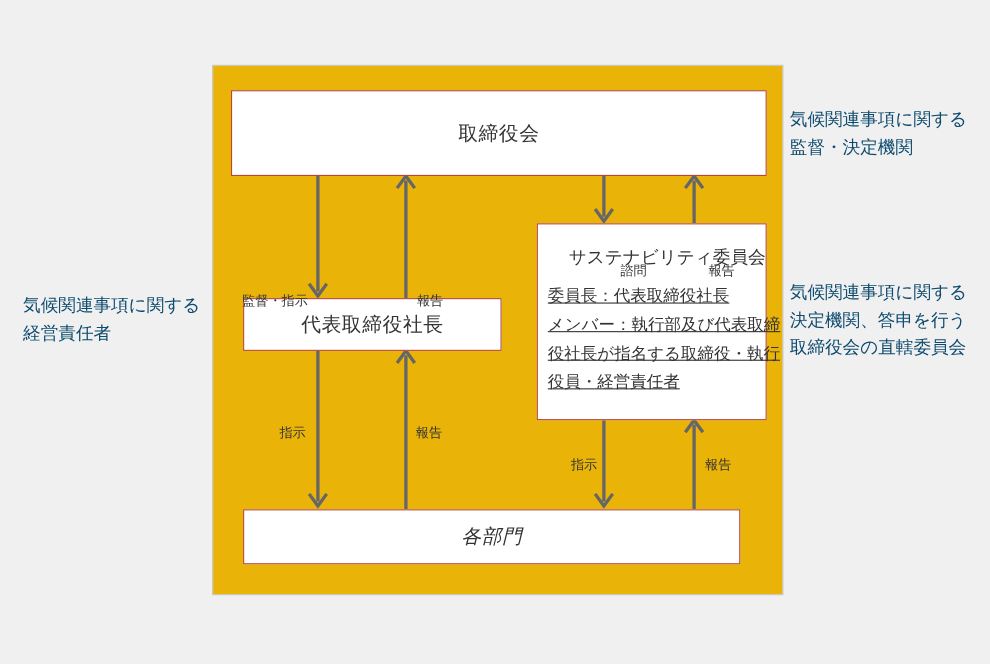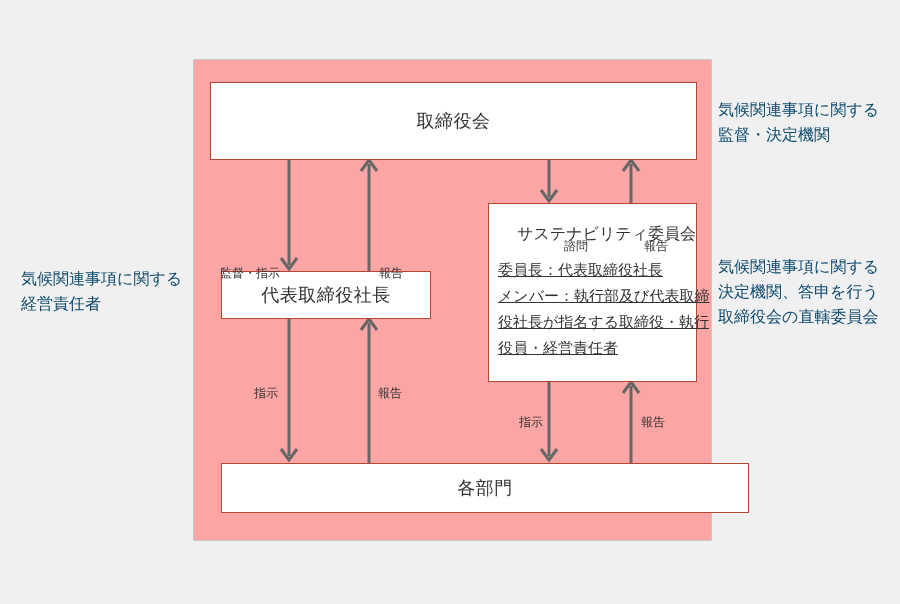--- a/index.html
+++ b/index.html
@@ -18,21 +18,21 @@
   .stage {
     position: absolute;
     inset: 0;
   }
   .panel {
     position: absolute;
     left: 193px;
     top: 59px;
     width: 519px;
     height: 482px;
-    background: #fca5a5;
+    background: #eab308;
     border: 1px solid #c9c9c9;
     box-sizing: border-box;
   }
   .arrows {
     position: absolute;
     left: 0;
     top: 0;
     pointer-events: none;
   }
   .arrows line, .arrows polyline {
@@ -46,22 +46,22 @@
     background: #ffffff;
     box-sizing: border-box;
     display: flex;
     align-items: center;
     justify-content: center;
     font-size: 18px;
     color: #333333;
     letter-spacing: 0.5px;
   }
   #box-board    { left: 16px;  top: 22px;  width: 487px; height: 78px; }
-  #box-president{ left: 27px;  top: 211px; width: 210px; height: 48px; }
-  #box-departments { left: 27px; top: 403px; width: 528px; height: 50px; }
+  #box-president{ left: 27px;  top: 211px; width: 235px; height: 48px; }
+  #box-departments { left: 27px; top: 403px; width: 452px; height: 50px; font-style: italic; }
   #box-committee {
     left: 294px; top: 143px; width: 209px; height: 179px;
     display: block;
   }
   .committee-title {
     text-align: right;
     margin-top: 20px;
     font-size: 16px;
     letter-spacing: 0;
   }

